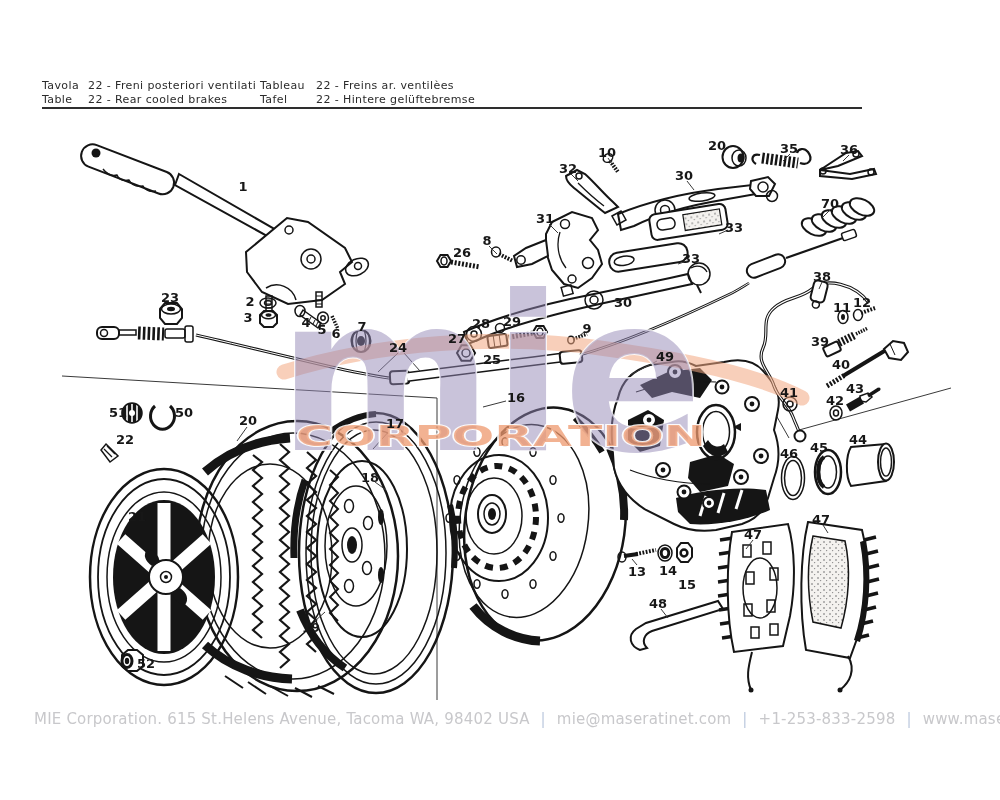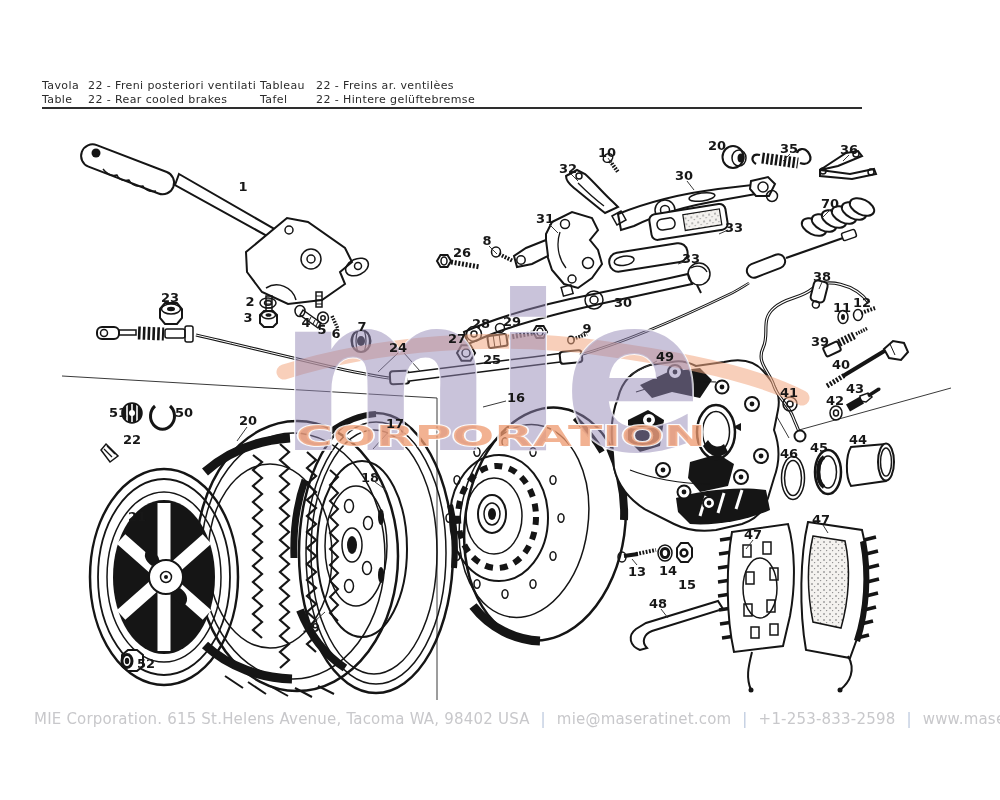--- a/index.html
+++ b/index.html
@@ -558,21 +558,21 @@
     <div class="callout" style="left: 862px; top: 302px;">12</div>
     <div class="callout" style="left: 637px; top: 571px;">13</div>
     <div class="callout" style="left: 668px; top: 570px;">14</div>
     <div class="callout" style="left: 687px; top: 584px;">15</div>
     <div class="callout" style="left: 516px; top: 397px;">16</div>
     <div class="callout" style="left: 395px; top: 423px;">17</div>
     <div class="callout" style="left: 370px; top: 477px; text-align: center;">18</div>
     <div class="callout" style="left: 311px; top: 627px;">19</div>
     <div class="callout" style="left: 248px; top: 420px;">20</div>
     <div class="callout" style="left: 137px; top: 468px; margin-top: 48px;">21</div>
-    <div class="callout" style="left: 132px; top: 439px; text-align: center;">22</div>
+    <div class="callout" style="left: 125px; top: 439px; text-align: center;">22</div>
     <div class="callout" style="left: 170px; top: 297px;">23</div>
     <div class="callout" style="left: 398px; top: 347px;">24</div>
     <div class="callout" style="left: 492px; top: 359px;">25</div>
     <div class="callout" style="left: 462px; top: 252px;">26</div>
     <div class="callout" style="left: 457px; top: 338px;">27</div>
     <div class="callout" style="left: 481px; top: 323px;">28</div>
     <div class="callout" style="left: 512px; top: 321px;">29</div>
     <div class="callout" style="left: 684px; top: 175px;">30</div>
     <div class="callout" style="left: 623px; top: 302px;">30</div>
     <div class="callout" style="left: 545px; top: 218px;">31</div>

